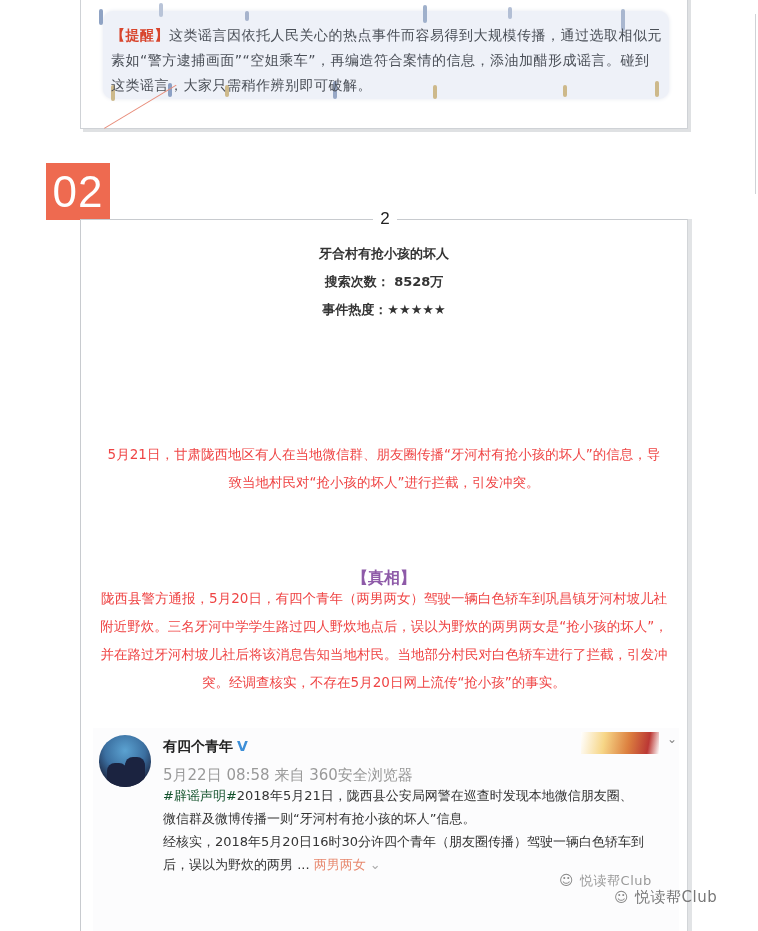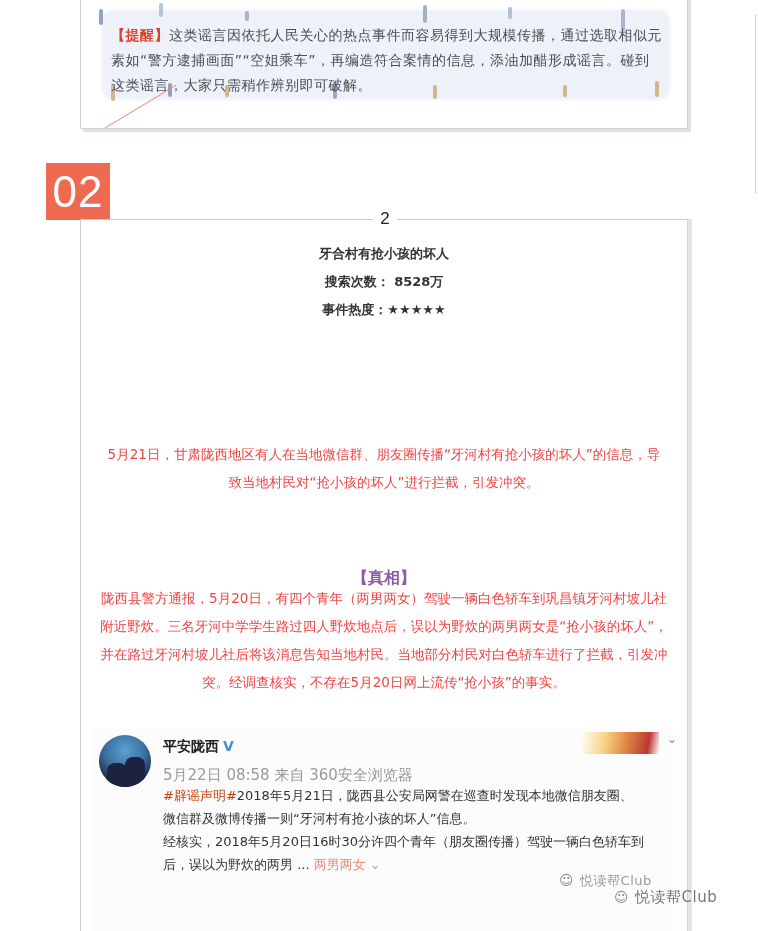--- a/index.html
+++ b/index.html
@@ -77,21 +77,21 @@
     background: radial-gradient(circle at 50% 30%, #5ba2d1 0%, #3b6fa0 45%, #1f2c4a 75%);
     overflow: hidden;
   }
   .avatar .fig {
     position: absolute; bottom: 0; width: 20px; height: 30px; background: #1b2340; border-radius: 8px 8px 0 0;
   }
   .weibo-name { position: absolute; left: 70px; top: 10px; font-size: 14px; font-weight: bold; color: #222; }
   .vbadge { color: #3d8fd8; font-weight: bold; margin-left: 4px; font-size: 14px; }
   .weibo-meta { position: absolute; left: 70px; top: 38px; font-size: 15px; color: #999; }
   .weibo-body { position: absolute; left: 70px; top: 56px; width: 510px; font-size: 13px; line-height: 23px; color: #333; }
-  .hashtag { color: #c2410c; }
+  .hashtag { color: #14532d; }
   .expand { color: #e7886e; }
   .weibo-banner {
     position: absolute; left: 488px; top: 4px; width: 78px; height: 22px;
     background: linear-gradient(100deg, #fff 0%, #f6d27a 30%, #d9732b 60%, #b4221e 85%, #fff 100%);
     opacity: 0.9;
   }
   .chev { position: absolute; left: 574px; top: 4px; font-size: 12px; color: #888; }
   .watermark { position: absolute; font-size: 15px; color: #777; letter-spacing: 0.5px; }
   .watermark .wm-icon { font-size: 14px; margin-right: 6px; color: #888; }
 </style>
@@ -139,21 +139,21 @@
 
   <div class="section-tag" style="top:308px;color:#8e5aa8;margin-top:40px;">【真相】</div>
   <div class="para" style="top:364px;">陇西县警方通报，5月20日，有四个青年（两男两女）驾驶一辆白色轿车到巩昌镇牙河村坡儿社附近野炊。三名牙河中学学生路过四人野炊地点后，误以为野炊的两男两女是“抢小孩的坏人”，并在路过牙河村坡儿社后将该消息告知当地村民。当地部分村民对白色轿车进行了拦截，引发冲突。经调查核实，不存在5月20日网上流传“抢小孩”的事实。</div>
 
   <div class="weibo">
     <div class="avatar">
       <div class="fig" style="left:8px;height:24px;"></div>
       <div class="fig" style="left:26px;"></div>
     </div>
     <div class="weibo-name">
-      <span>平安陇西</span><span class="vbadge">V</span>
+      <span>有四个青年</span><span class="vbadge">V</span>
     </div>
     <div class="weibo-meta">5月22日 08:58 来自 360安全浏览器</div>
     <div class="weibo-banner"></div>
     <div class="chev">⌄</div>
     <div class="weibo-body">
       <div><span class="hashtag">#辟谣声明#</span><span>2018年5月21日，陇西县公安局网警在巡查时发现本地微信朋友圈、</span></div>
       <div>微信群及微博传播一则“牙河村有抢小孩的坏人”信息。</div>
       <div>经核实，2018年5月20日16时30分许四个青年（朋友圈传播）驾驶一辆白色轿车到</div>
       <div><span>后，误以为野炊的两男 ...</span> <span class="expand">两男两女</span> <span style="color:#aaa;">⌄</span></div>
     </div>

